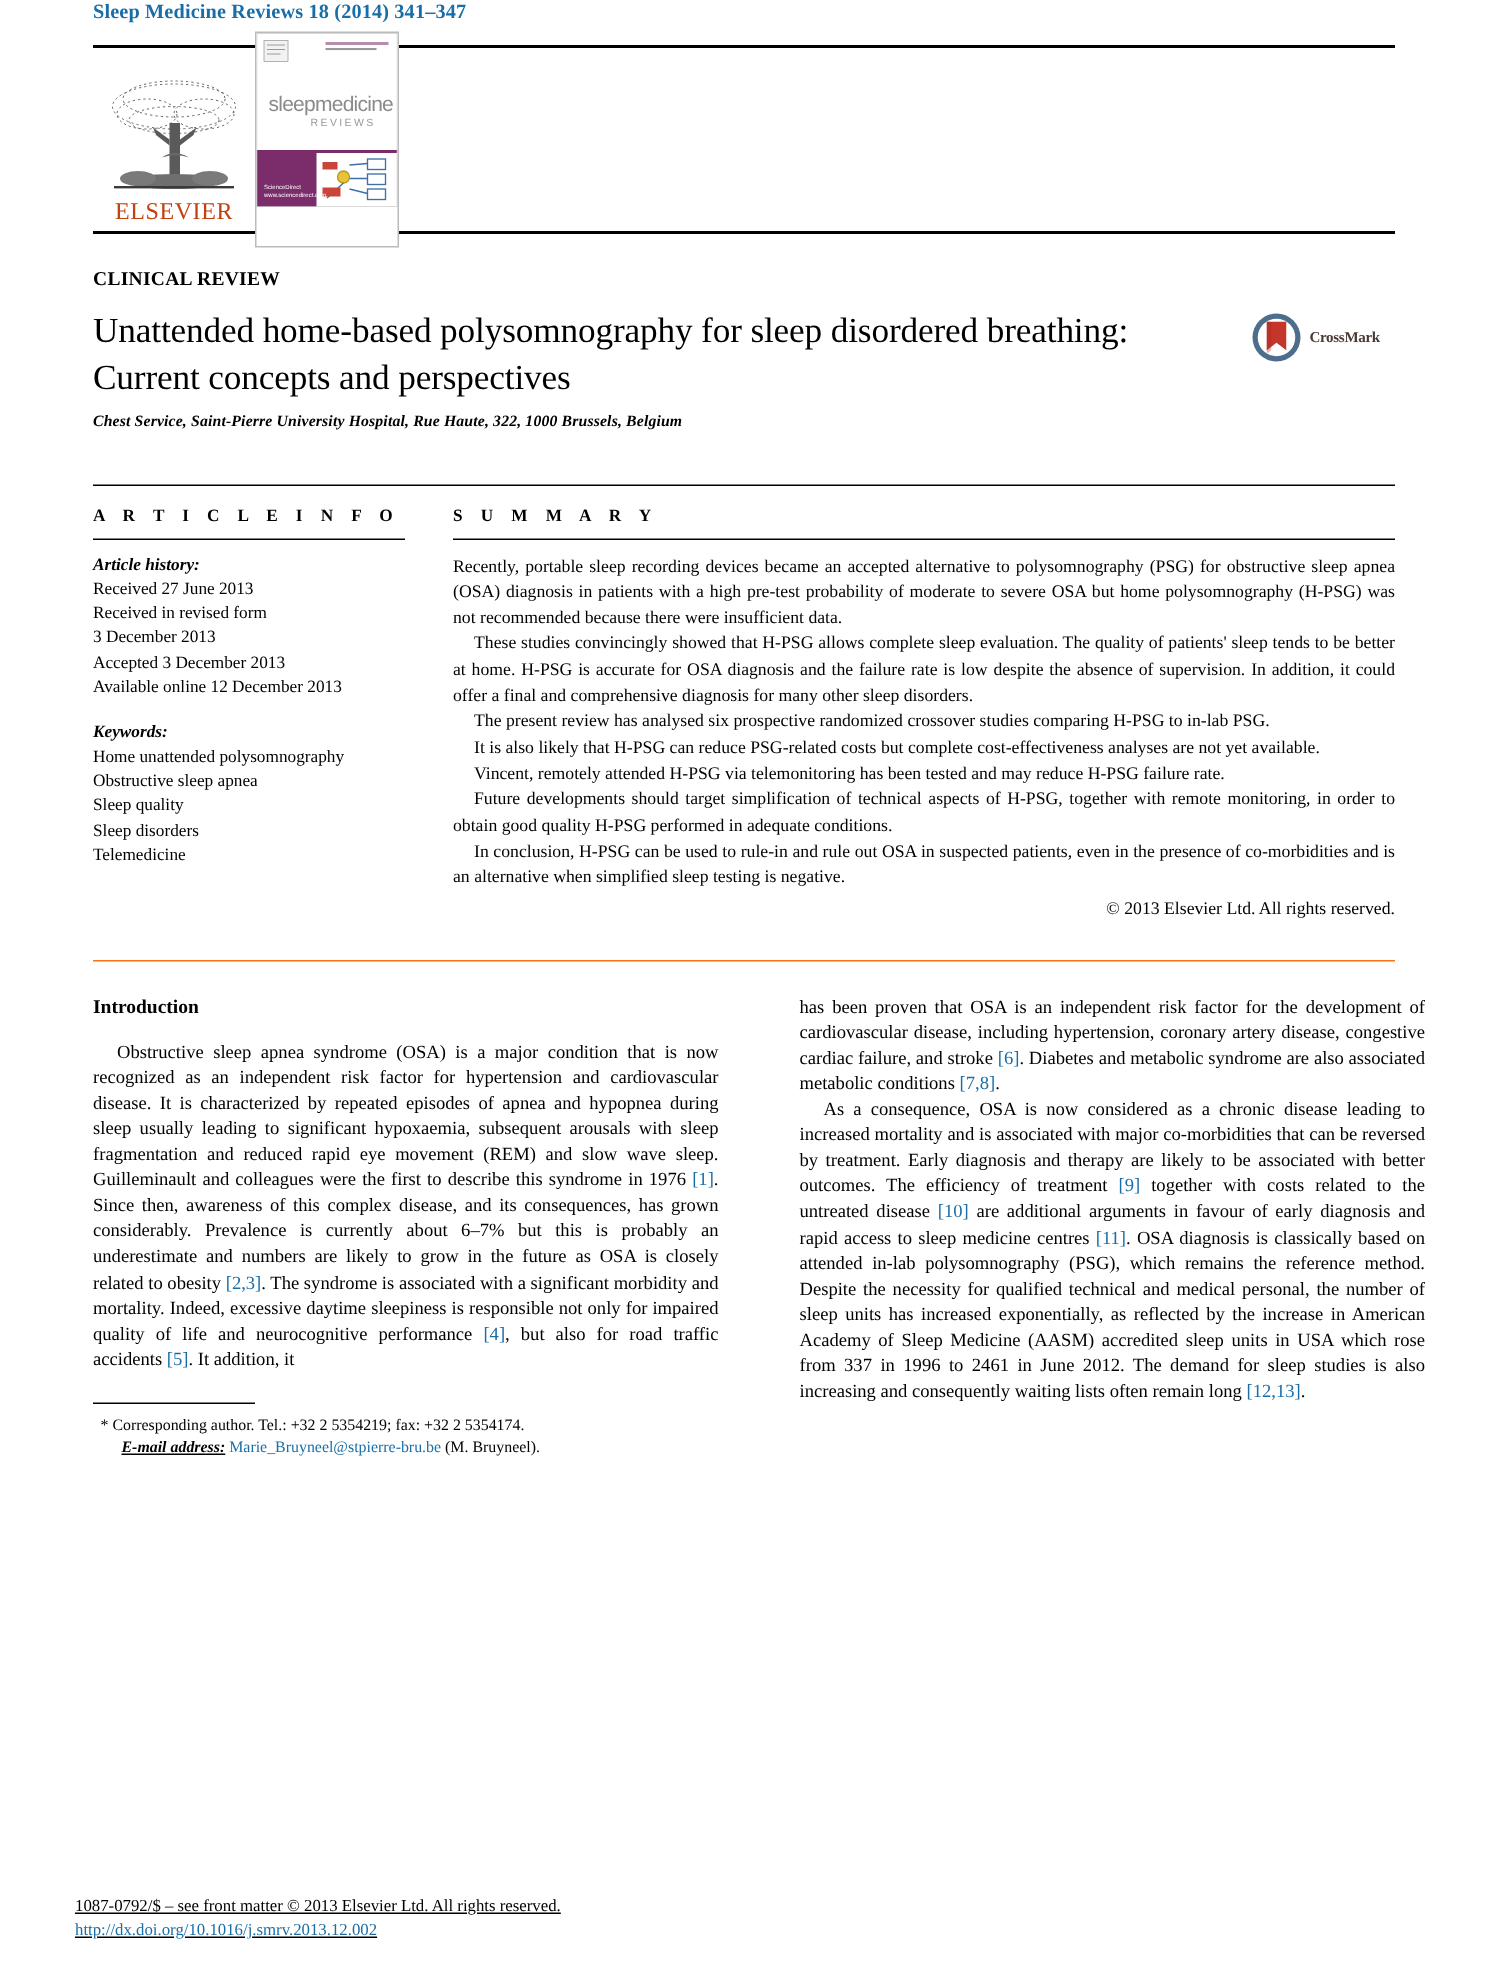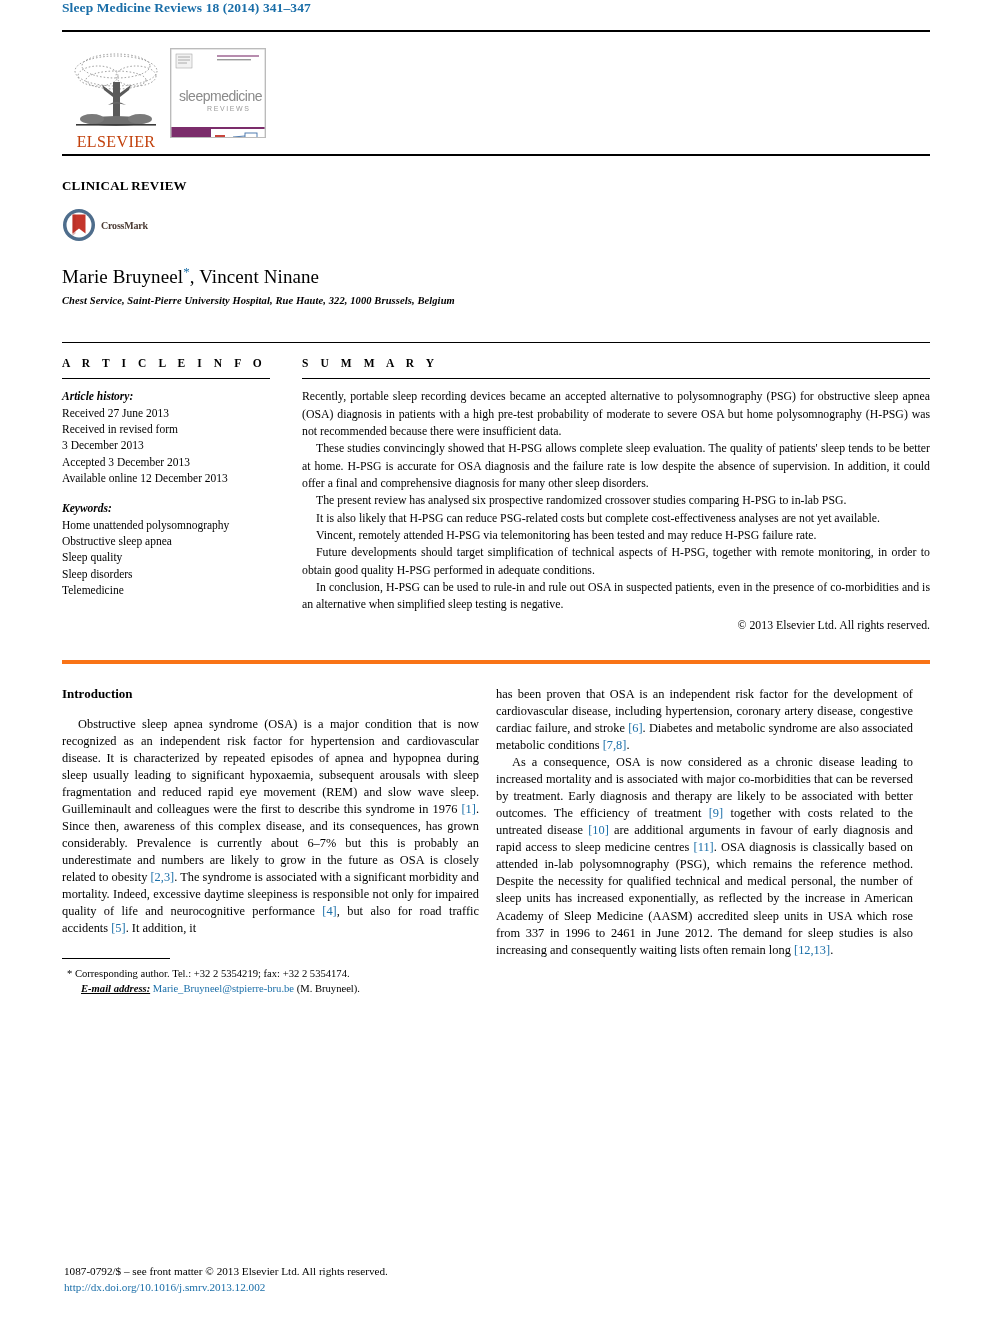--- a/index.html
+++ b/index.html
@@ -87,21 +87,21 @@
   .homepage-line {
     font-family: "Liberation Sans", sans-serif;
     font-size: 11.5px;
     color: #231f20;
     letter-spacing: 2.1px;
   }
   .cover-thumb {
     width: 96px;
     flex: 0 0 96px;
     align-self: center;
-    height: 90px;
+    height: 144px;
     border: 1px solid #bbb;
     background: #fff;
     position: relative;
     overflow: hidden;
     box-sizing: border-box;
   }
 
   
   .section-kicker {
     font-family: "Liberation Serif", serif;
@@ -172,24 +172,24 @@
   .info-group .lbl { font-style: italic; font-weight: bold; }
   .info-group div { white-space: nowrap; }
   .summary-body { font-size: 11.8px; line-height: 1.47; text-align: justify; }
   .summary-body p { margin: 0; text-indent: 14px; }
   .summary-body p.first { text-indent: 0; }
   .copyright { text-align: right; margin-top: 3px; font-size: 11.8px; }
 
   
   .body-wrap {
     margin-top: 26px;
-    border-top: 4px solid #f97316;
+    border-top: 1px solid #f97316;
     padding-top: 22px;
     display: flex;
-    gap: 17px;
+    gap: 54px;
   }
   .col { width: 417px; flex: 0 0 417px; }
   h2.body-head {
     font-family: "Liberation Serif", serif;
     font-size: 13px;
     font-weight: bold;
     margin: 0 0 14px 0;
   }
   .body-text {
     font-size: 12.4px;
@@ -210,25 +210,26 @@
     line-height: 1.42;
   }
   .footnote .fn-indent { padding-left: 12px; text-indent: -7px; }
   .footnote .fn-sub { padding-left: 19px; }
   .footnote .lbl-i { font-style: italic; font-weight: bold; text-decoration: underline; }
   .link { color: #1a6ea8; }
 
   
   .page-footer {
     position: absolute;
-    left: 64px;
+    left: 50px;
     bottom: 28px;
     width: 420px;
     font-size: 11.2px;
     line-height: 1.45;
+    text-decoration: underline;
   }
   .page-footer .doi { color: #1a6ea8; }
 </style>
 </head>
 <body>
 
 <div class="page">
 
   <div class="running-head">Sleep Medicine Reviews 18 (2014) 341–347</div>
 
@@ -280,32 +281,34 @@
         <text x="5" y="104" font-family="Liberation Sans, sans-serif" font-size="4" fill="#ffffff">ScienceDirect</text>
         <text x="5" y="109" font-family="Liberation Sans, sans-serif" font-size="4" fill="#ffffff">www.sciencedirect.com</text>
         <rect x="0" y="0" width="94" height="116" fill="none" stroke="#cccccc" stroke-width="1"></rect>
       </svg>
     </div>
   </div>
 
   <div class="section-kicker">CLINICAL REVIEW</div>
 
   <div class="title-row">
+    <div class="title-block">
+      <h1 class="article-title">Unattended home-based polysomnography for sleep disordered breathing: Current concepts and perspectives</h1>
+    </div>
     <div class="crossmark">
       <svg width="34" height="34" viewBox="0 0 34 34">
         <circle cx="17" cy="17" r="16" fill="#4e6d8c"></circle>
         <circle cx="17" cy="17" r="12.5" fill="#ffffff"></circle>
         <path d="M10.5 6.5 h13 v19 l-6.5 -5 l-6.5 5 Z" fill="#c4352b"></path>
         <path d="M10.5 6.5 h3 v19 l-3 2.2 Z" fill="#a82b22" opacity="0.35"></path>
       </svg>
       <span class="crossmark-label">CrossMark</span>
     </div>
   </div>
 
-  <div class="authors">Marie Bruyneel<sup>*</sup>, Vincent Ninane</div>
   <div class="affiliation">Chest Service, Saint-Pierre University Hospital, Rue Haute, 322, 1000 Brussels, Belgium</div>
 
   <div class="info-summary">
 
     <div class="col-info">
       <div class="smallcaps-head">A R T I C L E   I N F O</div>
       <div class="rule"></div>
 
       <div class="info-group">
         <div class="lbl">Article history:</div>

